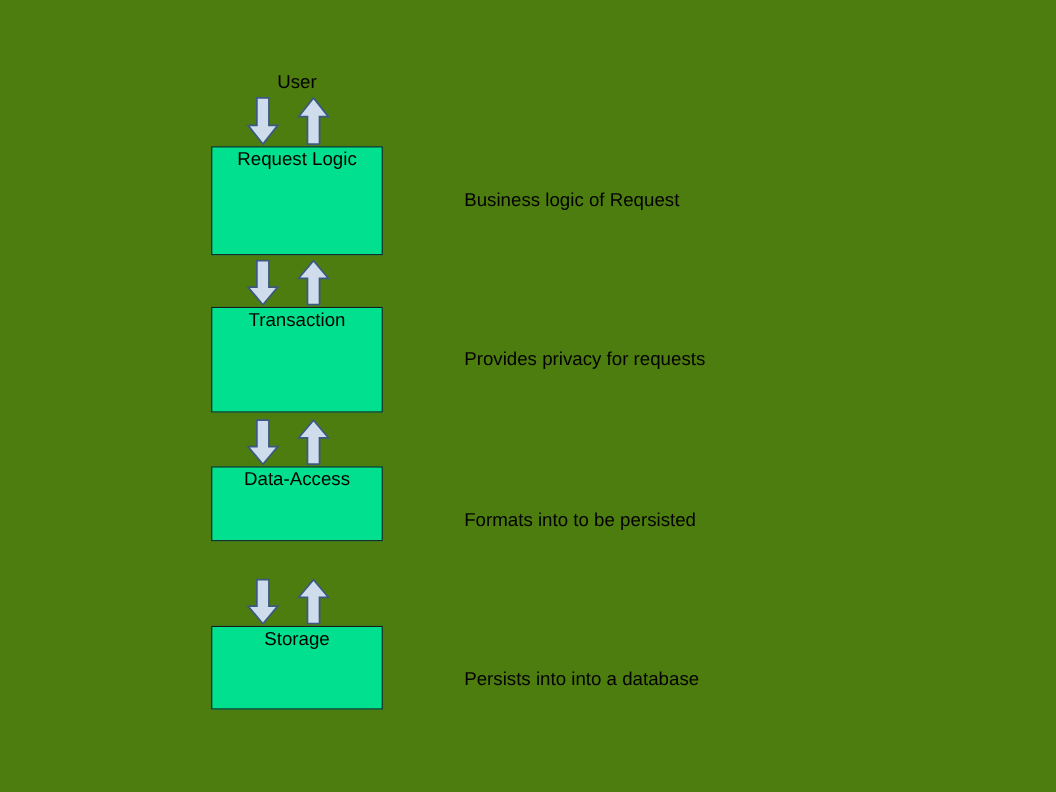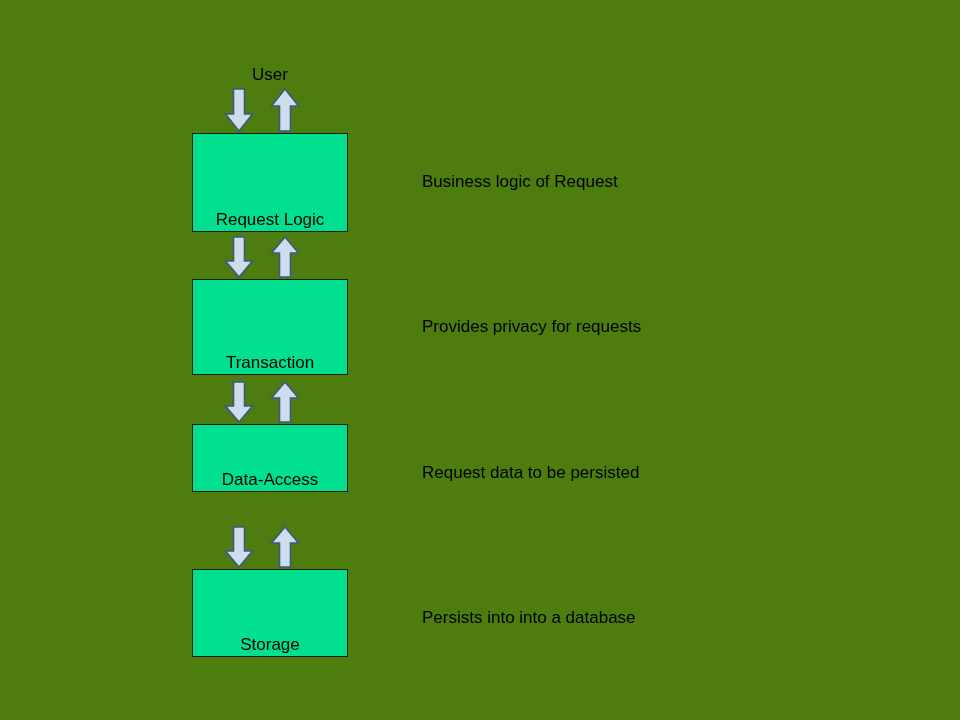--- a/index.html
+++ b/index.html
@@ -37,21 +37,21 @@
 
   
   .layer-box {
     position: absolute;
     left: 192px;
     width: 156px;
     background: #00e08e;
     border: 1.6px solid #1a1a1a;
     box-sizing: border-box;
     display: flex;
-    align-items: flex-end;
+    align-items: flex-start;
     justify-content: center;
   }
   .layer-box .layer-title {
     font-size: 17px;
     line-height: 22px;
     color: #000000;
     white-space: nowrap;
     text-align: center;
   }
 
@@ -132,33 +132,33 @@
     <span class="arrow arrow-up">
       <svg width="30" height="42" viewBox="0 0 30 42">
         <path d="M15 1 L28.5 17 L20.5 17 L20.5 41 L9.5 41 L9.5 17 L1.5 17 Z" fill="#cfdcec" stroke="#3c5a80" stroke-width="1.6" stroke-linejoin="miter"></path>
       </svg>
     </span>
   </div>
 
   <div class="layer-box" style="top:424px;height:68px;">
     <span class="layer-title">Data-Access</span>
   </div>
-  <div class="layer-desc" style="top:462px;">Request data to be persisted</div>
+  <div class="layer-desc" style="top:462px;">Formats into to be persisted</div>
 
   <div class="arrow-pair" style="top:526px;height:42px;">
     <span class="arrow arrow-down">
       <svg width="30" height="42" viewBox="0 0 30 42">
         <path d="M9.5 1 L20.5 1 L20.5 25 L28.5 25 L15 41 L1.5 25 L9.5 25 Z" fill="#cfdcec" stroke="#3c5a80" stroke-width="1.6" stroke-linejoin="miter"></path>
       </svg>
     </span>
     <span class="arrow arrow-up">
       <svg width="30" height="42" viewBox="0 0 30 42">
         <path d="M15 1 L28.5 17 L20.5 17 L20.5 41 L9.5 41 L9.5 17 L1.5 17 Z" fill="#cfdcec" stroke="#3c5a80" stroke-width="1.6" stroke-linejoin="miter"></path>
       </svg>
     </span>
   </div>
 
-  <div class="layer-box" style="top:569px;height:88px;">
+  <div class="layer-box" style="top:569px;height:76px;">
     <span class="layer-title">Storage</span>
   </div>
   <div class="layer-desc" style="top:607px;">Persists into into a database</div>
 
 </div>
 
 </body></html>

